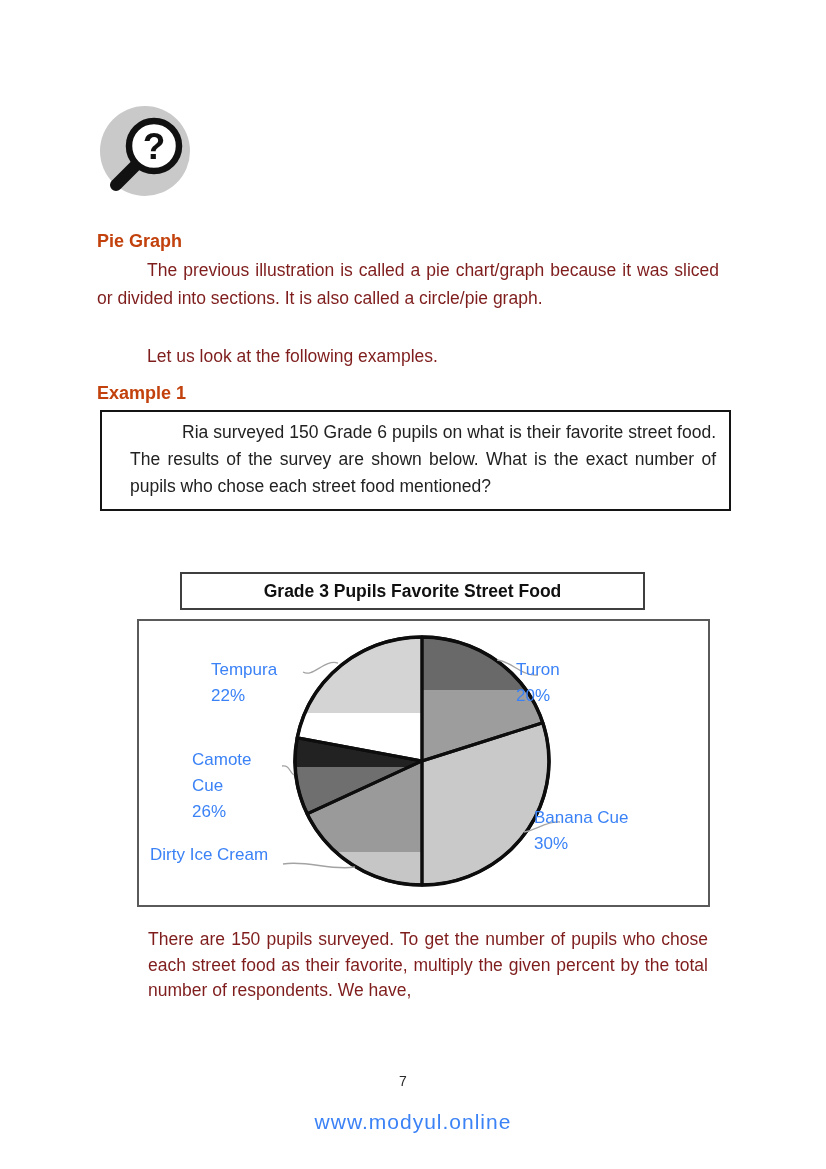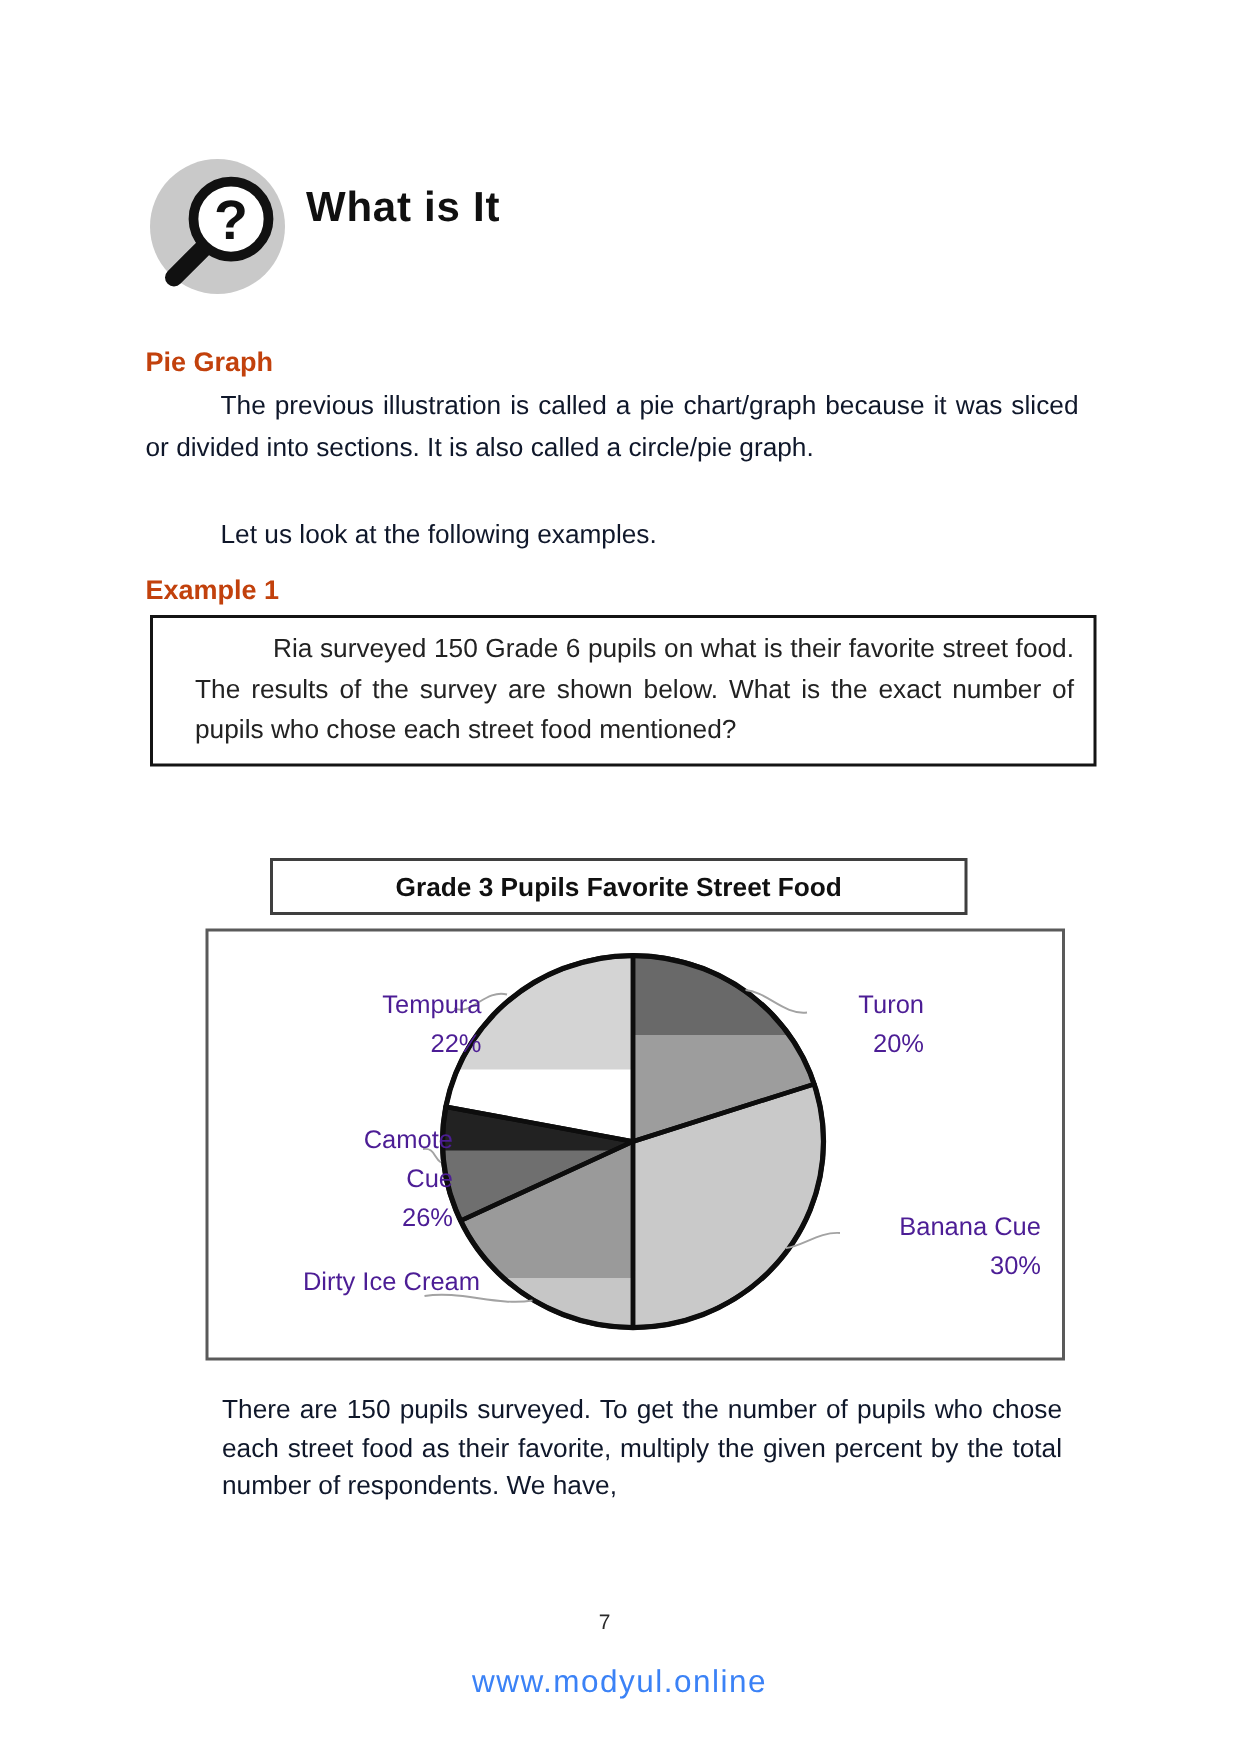--- a/index.html
+++ b/index.html
@@ -3,40 +3,40 @@
 <meta charset="utf-8">
 <style>
   html,body{margin:0;padding:0;background:#ffffff;}
   .page{
     position:relative;width:826px;height:1169px;background:#ffffff;
     font-family:"Liberation Sans",sans-serif;color:#1c1c1c;overflow:hidden;
   }
   .abs{position:absolute;}
   .page-title{left:204px;top:122px;font-size:28px;font-weight:bold;letter-spacing:.5px;color:#101010;}
   .heading{font-size:18px;font-weight:bold;color:#c2410c;}
-  .body-text{font-size:17.5px;line-height:28px;color:#0f172a;text-align:justify;}
+  .body-text{font-size:17.5px;line-height:28px;color:#7f1d1d;text-align:justify;}
   .intro{left:97px;top:256px;width:622px;text-indent:50px;}
   .examples-lead{left:147px;top:342px;width:500px;text-align:left;}
   .example-box{
     left:100px;top:410px;width:631px;box-sizing:border-box;
     border:2px solid #141414;padding:7px 13px 9px 28px;
     font-size:17.5px;line-height:27px;text-align:justify;text-indent:52px;color:#222;
   }
   .chart-title-box{
     left:180px;top:572px;width:465px;height:38px;box-sizing:border-box;
     border:2px solid #3f3f3f;display:flex;align-items:center;justify-content:center;
     font-size:17.5px;font-weight:bold;color:#101010;
   }
   .figure-box{
     left:137px;top:619px;width:573px;height:288px;box-sizing:border-box;
     border:2px solid #5a5a5a;background:#ffffff;
   }
   .pie-svg{position:absolute;left:0;top:0;}
   .pie-label{
-    position:absolute;text-align:right;font-size:17px;line-height:26px;color:#4c1d95;
+    position:absolute;text-align:left;font-size:17px;line-height:26px;color:#3b82f6;
   }
   .lbl-tempura{left:72px;top:36px;width:110px;}
   .lbl-turon{left:377px;top:36px;width:100px;}
   .lbl-camote{left:53px;top:126px;width:110px;}
   .lbl-dirty{left:11px;top:221px;width:170px;}
   .lbl-banana{left:395px;top:184px;width:160px;}
   .closing{left:148px;top:927px;width:560px;font-size:17.5px;line-height:25.5px;}
   .page-number{left:0;top:1073px;width:806px;text-align:center;font-size:14px;color:#2a2a2a;}
   .watermark{left:0;top:1110px;width:826px;text-align:center;font-size:21px;letter-spacing:1px;color:#3b82f6;}
 </style>
@@ -45,21 +45,20 @@
 
 <div class="page">
 
   <svg class="abs" style="left:99px;top:105px;" width="92" height="92" viewBox="0 0 92 92">
     <circle cx="46" cy="46" r="45" fill="#c9c9c9"></circle>
     <line x1="38" y1="59" x2="17" y2="80" stroke="#111" stroke-width="12" stroke-linecap="round"></line>
     <circle cx="55" cy="41" r="25" fill="#ffffff" stroke="#111" stroke-width="6.5"></circle>
     <text x="55" y="54" text-anchor="middle" font-family="Liberation Sans, sans-serif" font-size="37" font-weight="bold" fill="#111">?</text>
   </svg>
 
-  <div class="abs page-title">What is It</div>
 
   <div class="abs heading" style="left:97px;top:231px;">Pie Graph</div>
 
   <div class="abs body-text intro">The previous illustration is called a pie chart/graph because it was sliced or divided into sections. It is also called a circle/pie graph.</div>
 
   <div class="abs body-text examples-lead">Let us look at the following examples.</div>
 
   <div class="abs heading" style="left:97px;top:383px;">Example 1</div>
 
   <div class="abs example-box">Ria surveyed 150 Grade 6 pupils on what is their favorite street food. The results of the survey are shown below. What is the exact number of pupils who chose each street food mentioned?</div>

